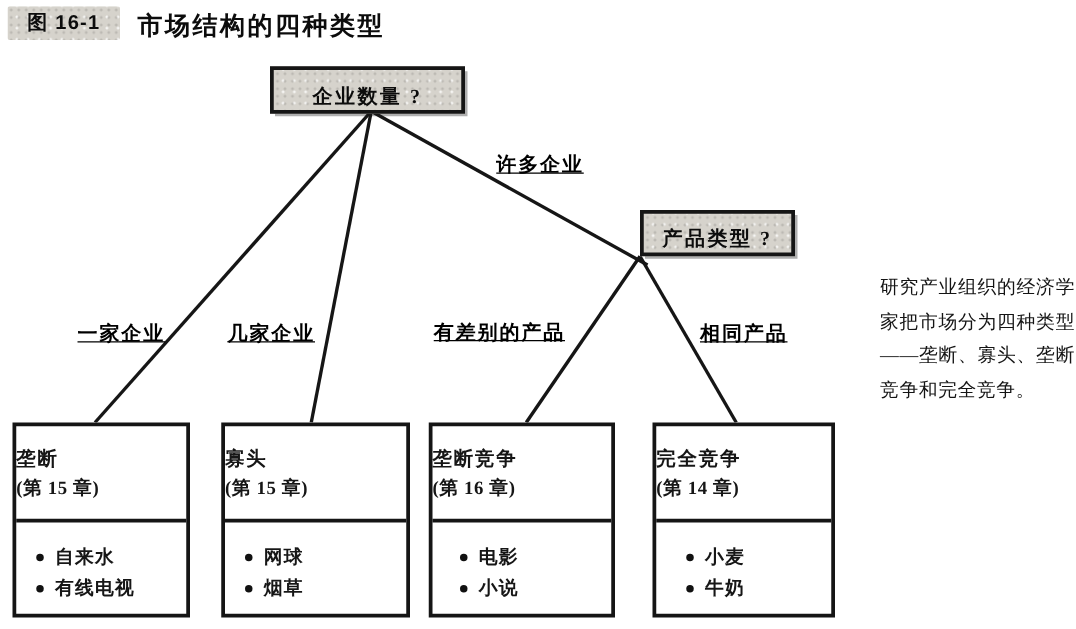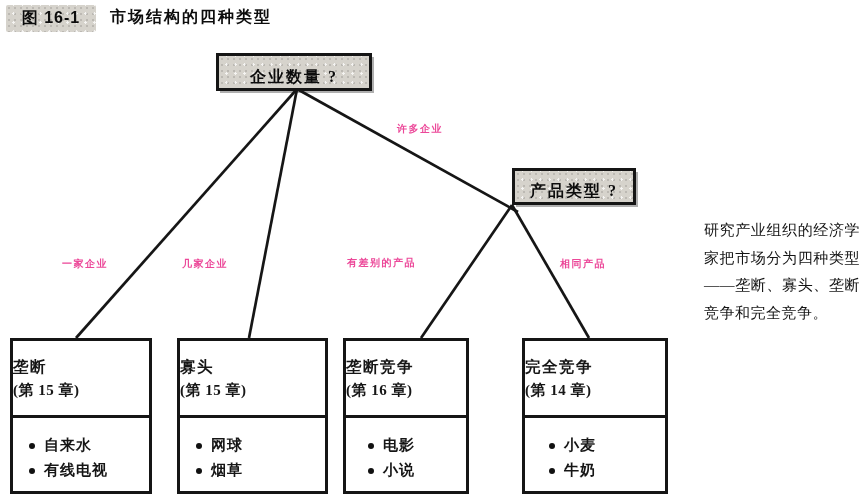--- a/index.html
+++ b/index.html
@@ -19,38 +19,38 @@
     background-color:#d6d3cc;
     background-image:
       radial-gradient(rgba(0,0,0,0.12) 1px, transparent 1.3px),
       radial-gradient(rgba(255,255,255,0.75) 1px, transparent 1.3px);
     background-size:6px 6px, 9px 9px;
     background-position:0 0, 3px 4px;
   }
   .fig-title{
     position:absolute;left:110px;top:7px;
     font-family:"Liberation Sans","DejaVu Sans",sans-serif;
-    font-weight:700;font-size:16px;letter-spacing:2px;color:#0c0c0c;
+    font-weight:700;font-size:20px;letter-spacing:2px;color:#0c0c0c;
   }
   
   svg.wires{position:absolute;left:0;top:0;z-index:1;}
   
   .qbox{
     position:absolute;z-index:2;box-sizing:border-box;
     border:3px solid #151515;
     display:flex;align-items:flex-end;justify-content:center;
     font-weight:700;font-size:16px;letter-spacing:2px;color:#0c0c0c;
     box-shadow:3px 3px 0 -1px rgba(25,25,25,0.35);
   }
   #qbox-firms{left:216px;top:53px;width:156px;height:38px;}
   #qbox-products{left:512px;top:168px;width:124px;height:37px;}
   
   .branch{
-    position:absolute;z-index:2;font-size:10px;font-weight:600;
-    letter-spacing:1.5px;color:#ec4899;white-space:nowrap;
+    position:absolute;z-index:2;font-size:16px;font-weight:600;
+    letter-spacing:1.5px;color:#000000;white-space:nowrap;text-decoration:underline;
   }
   #branch-one{left:62px;top:257px;}
   #branch-few{left:182px;top:257px;}
   #branch-many{left:397px;top:122px;}
   #branch-diff{left:347px;top:256px;}
   #branch-same{left:560px;top:257px;}
   
   .mbox{
     position:absolute;top:338px;height:156px;z-index:2;box-sizing:border-box;
     border:3px solid #151515;background:#fff;
@@ -129,21 +129,21 @@
           <span class="dot"></span>
           <span>网球</span>
         </div>
       <div class="ex">
           <span class="dot"></span>
           <span>烟草</span>
         </div>
     </div>
   </div>
 
-  <div class="mbox" style="left:343px;width:126px;">
+  <div class="mbox" style="left:343px;width:149px;">
     <div class="mbox-head">
       <div class="mname">垄断竞争</div>
       <div class="mchap">(第 16 章)</div>
     </div>
     <div class="mbox-list" style="padding-left:22px;">
       <div class="ex">
           <span class="dot"></span>
           <span>电影</span>
         </div>
       <div class="ex">

